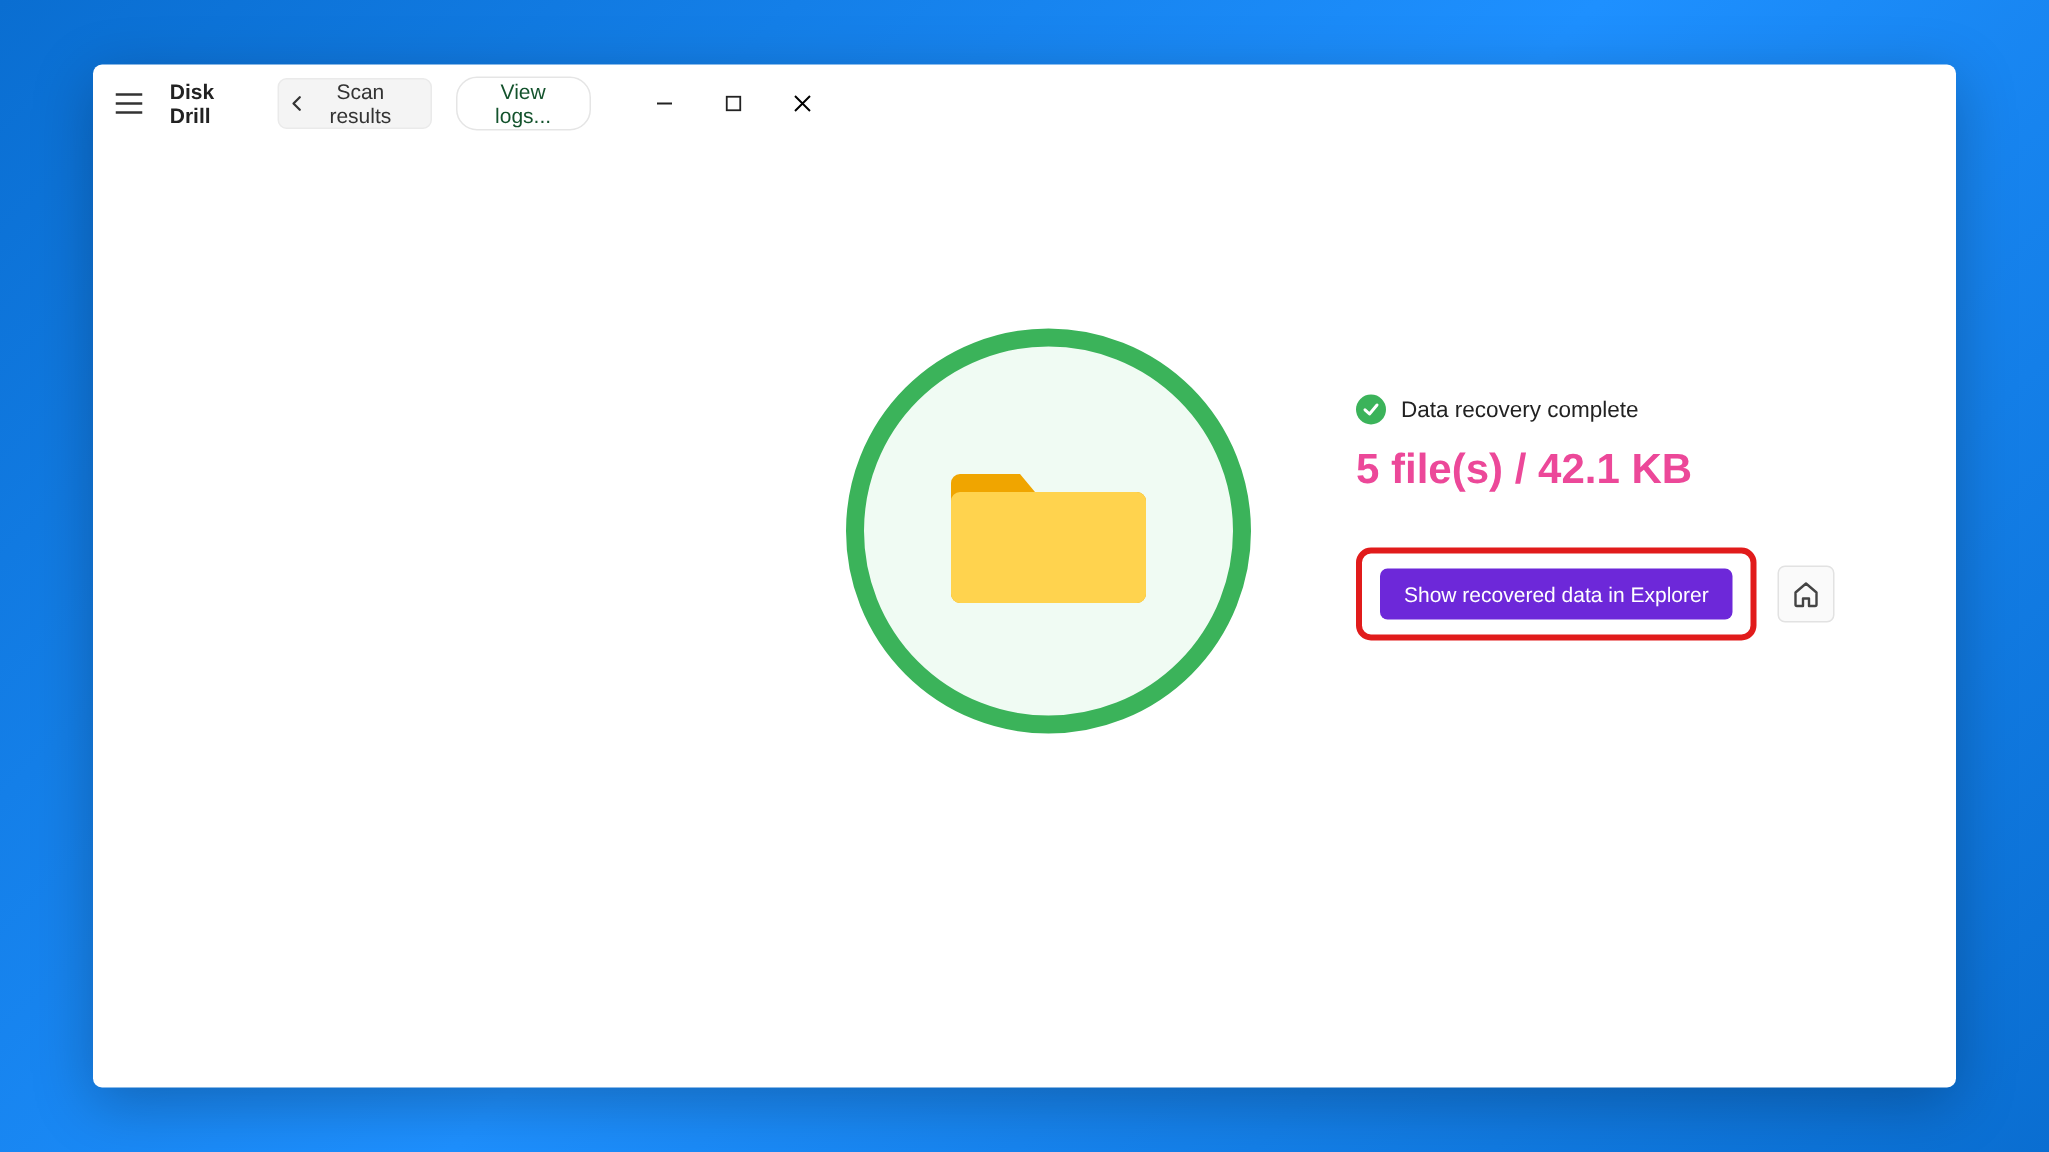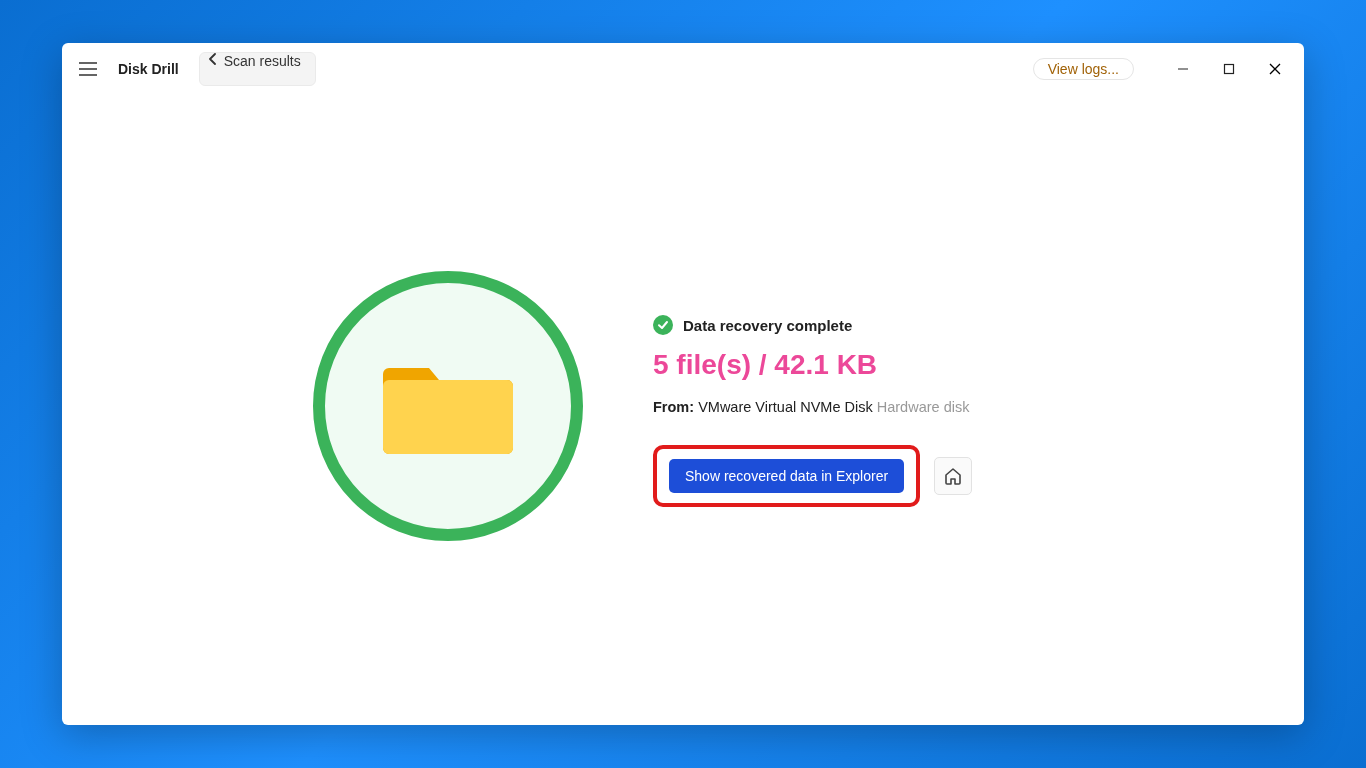--- a/index.html
+++ b/index.html
@@ -10,58 +10,58 @@
     align-items: center;
     justify-content: center;
   }
   .window {
     width: 1242px;
     height: 682px;
     background: #ffffff;
     border-radius: 6px;
     box-shadow: 0 10px 40px rgba(0,0,0,0.25);
     display: flex;
-    flex-direction: column;
+    flex-direction: row;
     overflow: hidden;
   }
   .titlebar {
     height: 52px;
     display: flex;
     align-items: center;
     padding: 0 6px 0 10px;
     gap: 8px;
   }
   .hamburger {
     width: 32px; height: 32px;
     display: flex; align-items: center; justify-content: center;
     cursor: pointer;
     border-radius: 4px;
   }
   .app-title { font-size: 14px; font-weight: 600; color: #222; padding: 0 6px; }
   .back-btn {
-    display: flex; align-items: flex-start; gap: 6px;
+    display: flex; align-items: center; gap: 6px;
     background: #f4f4f4;
     border: 1px solid #eaeaea;
     border-radius: 6px;
     height: 34px;
     padding: 0 14px 0 8px;
     font-size: 14px;
     color: #333;
     cursor: pointer;
     margin-left: 6px;
   }
   .spacer { flex: 1; }
   .viewlogs-btn {
-    height: 22px;
+    height: 36px;
     padding: 0 14px;
     background: #ffffff;
     border: 1px solid #e5e5e5;
     border-radius: 14px;
     font-size: 14px;
-    color: #a16207;
+    color: #14532d;
     cursor: pointer;
   }
   .win-controls { display: flex; align-items: center; margin-left: 18px; }
   .win-ctrl {
     width: 46px; height: 32px;
     display: flex; align-items: center; justify-content: center;
     cursor: pointer;
   }
   .content {
     flex: 1;
@@ -82,34 +82,34 @@
     margin-top: -4px;
   }
   .folder-icon { width: 130px; height: 104px; }
   .right-col { display: flex; flex-direction: column; gap: 10px; padding-top: 40px; min-width: 400px; }
   .status-row { display: flex; align-items: center; gap: 10px; }
   .check-badge {
     width: 20px; height: 20px; border-radius: 50%;
     background: #3bb35a;
     display: flex; align-items: center; justify-content: center;
   }
-  .status-text { font-size: 15px; font-weight: 700; color: #222; }
+  .status-text { font-size: 15px; font-weight: 400; color: #222; }
   .summary { font-size: 28px; font-weight: 700; color: #ec4899; margin: 4px 0 8px 0; }
   .detail-line { font-size: 14.5px; color: #222; margin-bottom: 2px; }
   .detail-line b { font-weight: 600; }
   .detail-line .muted { color: #999; }
   .actions-row { display: flex; align-items: center; gap: 14px; margin-top: 18px; }
   .highlight-box {
     border: 4px solid #e11b1b;
     border-radius: 10px;
     padding: 10px 12px;
     display: inline-flex;
   }
   .primary-btn {
-    background: #1d4ed8;
+    background: #6d28d9;
     color: #fff;
     border: none;
     border-radius: 5px;
     height: 34px;
     padding: 0 16px;
     font-size: 14px;
     cursor: pointer;
   }
   .home-btn {
     width: 38px; height: 38px;
@@ -175,25 +175,20 @@
         <div class="check-badge">
           <svg width="12" height="12" viewBox="0 0 12 12">
               <path d="M2 6.2 L5 9 L10 3" stroke="#fff" stroke-width="2" fill="none" stroke-linecap="round" stroke-linejoin="round"></path>
             </svg>
         </div>
         <div class="status-text">Data recovery complete</div>
       </div>
 
       <div class="summary">5 file(s) / 42.1 KB</div>
 
-      <div class="detail-line">
-        <b>From:</b>
-        <span>VMware Virtual NVMe Disk</span>
-        <span class="muted">Hardware disk</span>
-      </div>
 
 
       <div class="actions-row">
         <div class="highlight-box">
           <button class="primary-btn">
             <span>Show recovered data in Explorer</span>
           </button>
         </div>
         <button class="home-btn">
           <svg width="20" height="20" viewBox="0 0 20 20">

